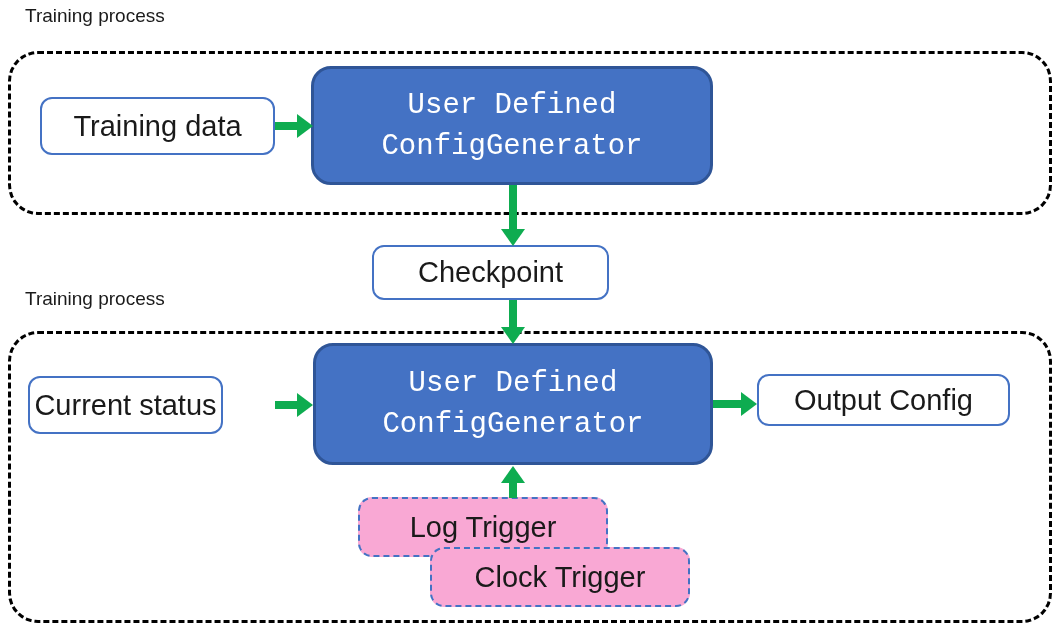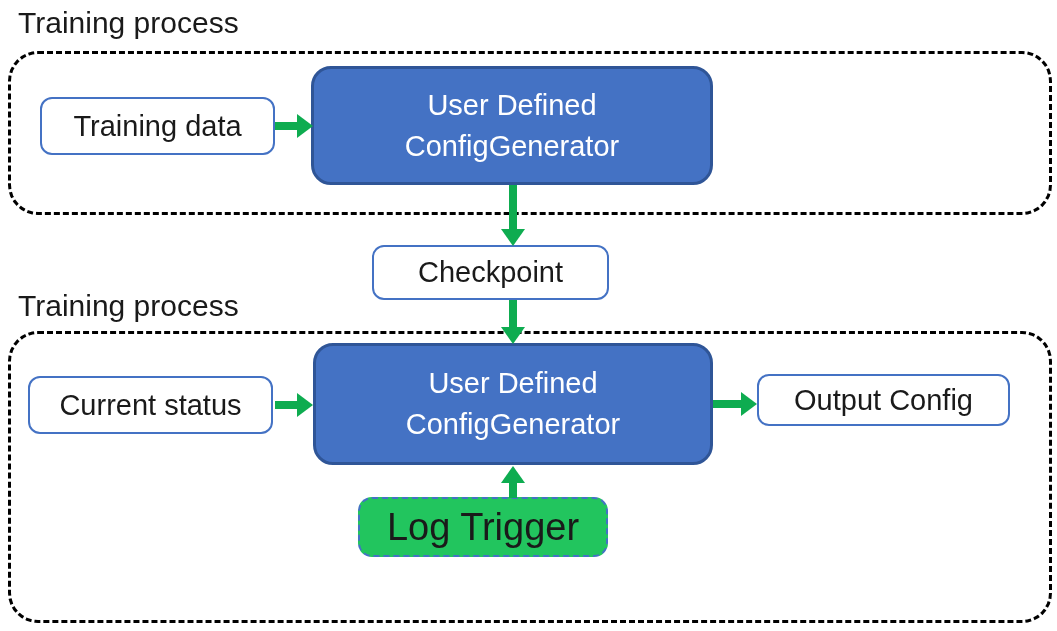--- a/index.html
+++ b/index.html
@@ -12,24 +12,25 @@
     position: relative;
     width: 1057px;
     height: 631px;
     background: var(--background, #ffffff);
     overflow: hidden;
   }
   .canvas * { box-sizing: border-box; }
 
   .section-title {
     position: absolute;
-    font-size: 30px;
+    font-size: 19px;
     color: var(--text-dark, #1a1a1a);
     white-space: nowrap;
     line-height: 1.1;
+    margin-left: 7px;
   }
 
   .container {
     position: absolute;
     border: 3px dashed var(--container-border, #000000);
     border-radius: 30px;
     background: transparent;
     z-index: 1;
   }
 
@@ -54,29 +55,30 @@
     border-radius: 20px;
     color: var(--text-light, #ffffff);
     font-size: 29px;
     line-height: 41px;
     display: flex;
     flex-direction: column;
     align-items: center;
     justify-content: center;
     text-align: center;
     z-index: 2;
+    font-family: Liberation Mono, monospace;
   }
 
   .trigger-box {
     position: absolute;
     border: 2px dashed var(--box-border, #4472C4);
     border-radius: 14px;
-    background: #22c55e;
+    background: #f9a8d4;
     color: var(--text-dark, #1a1a1a);
-    font-size: 38px;
+    font-size: 29px;
     display: flex;
     align-items: center;
     justify-content: center;
     white-space: nowrap;
   }
   .trigger-box.log   { z-index: 3; }
   .trigger-box.clock { z-index: 4; }
 
   .arrow { position: absolute; z-index: 5; }
   .arrow svg { display: block; }
@@ -97,31 +99,32 @@
     <div>User Defined</div>
     <div>ConfigGenerator</div>
   </div>
 
   <div class="io-box" style="left:372px; top:245px; width:237px; height:55px;">Checkpoint</div>
 
   <div class="section-title" style="left:18px; top:289px;">Training process</div>
 
   <div class="container" style="left:8px; top:331px; width:1044px; height:292px;"></div>
 
-  <div class="io-box" style="left:28px; top:376px; width:245px; height:58px;">Current status</div>
+  <div class="io-box" style="left:28px; top:376px; width:195px; height:58px;">Current status</div>
 
   <div class="gen-box" style="left:313px; top:343px; width:400px; height:122px;">
     <div>User Defined</div>
     <div>ConfigGenerator</div>
   </div>
 
   <div class="io-box" style="left:757px; top:374px; width:253px; height:52px;">Output Config</div>
 
   <div class="trigger-box log" style="left:358px; top:497px; width:250px; height:60px;">Log Trigger</div>
 
+  <div class="trigger-box clock" style="left:430px; top:547px; width:260px; height:60px;">Clock Trigger</div>
 
   <div class="arrow" style="left:275px; top:112px;">
     <svg width="38" height="28" viewBox="0 0 38 28">
       <rect x="0" y="10" width="24" height="8"></rect>
       <polygon points="22,2 38,14 22,26"></polygon>
     </svg>
   </div>
 
   <div class="arrow" style="left:499px; top:185px;">
     <svg width="28" height="61" viewBox="0 0 28 61">

